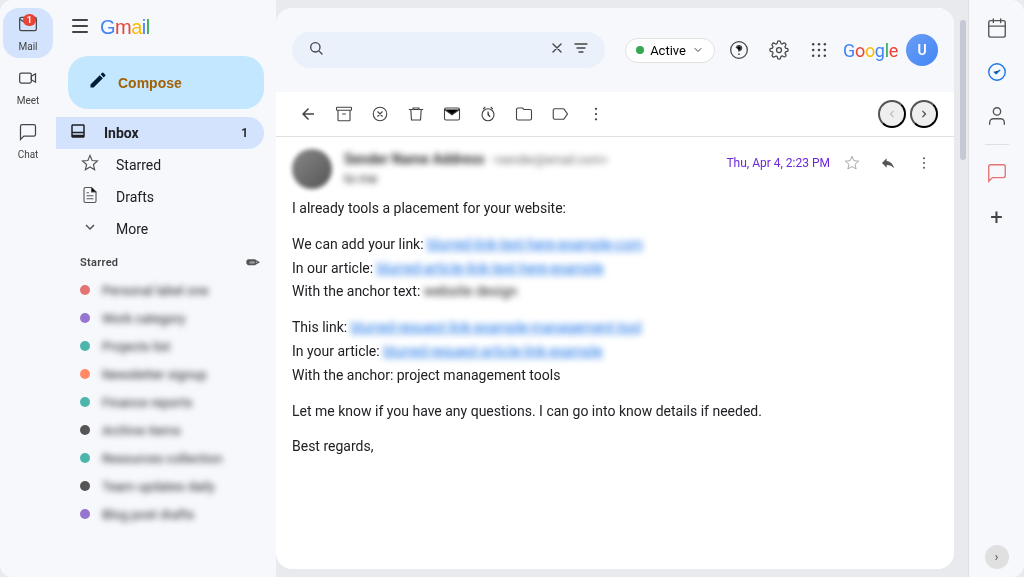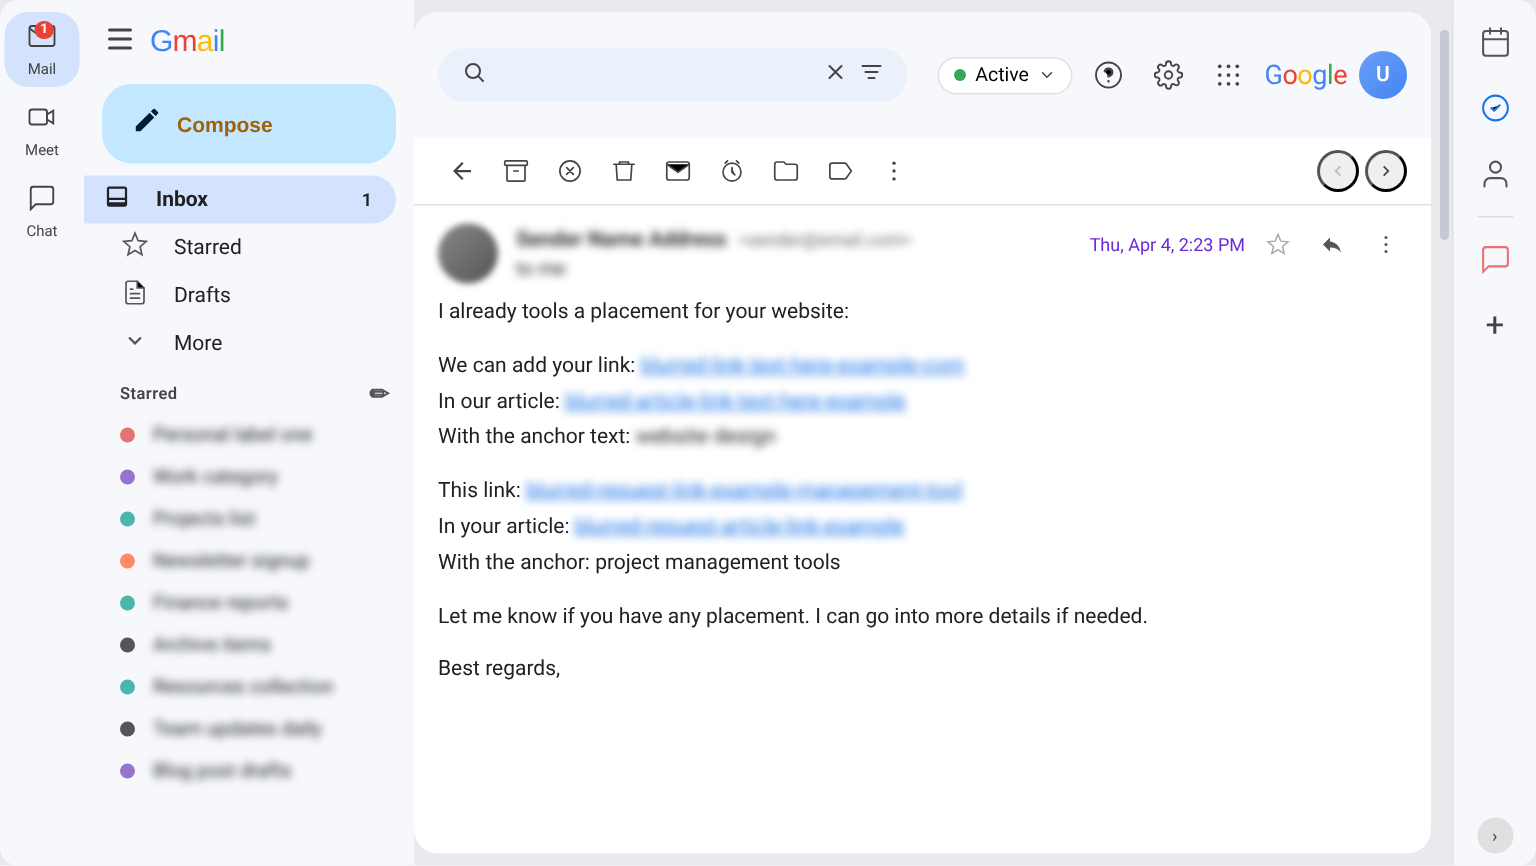--- a/index.html
+++ b/index.html
@@ -807,21 +807,21 @@
           <p>
             We can add your link: <span class="email-link">blurred-link-text-here-example-com</span><br>
             In our article: <span class="email-link">blurred-article-link-text-here-example</span><br>
             With the anchor text: <span class="anchor-blurred">website design</span>
           </p>
           <p>
             This link: <span class="email-link">blurred-request-link-example-management-tool</span><br>
             In your article: <span class="email-link">blurred-request-article-link-example</span><br>
             With the anchor: project management tools
           </p>
-          <p>Let me know if you have any placement. I can go into more details if needed.</p>
+          <p>Let me know if you have any questions. I can go into know details if needed.</p>
           <p>Best regards,</p>
         </div>
 
       </div>
     </div>
 
     <div class="email-scroll-area">
       <div class="email-scrollbar"></div>
     </div>
 

